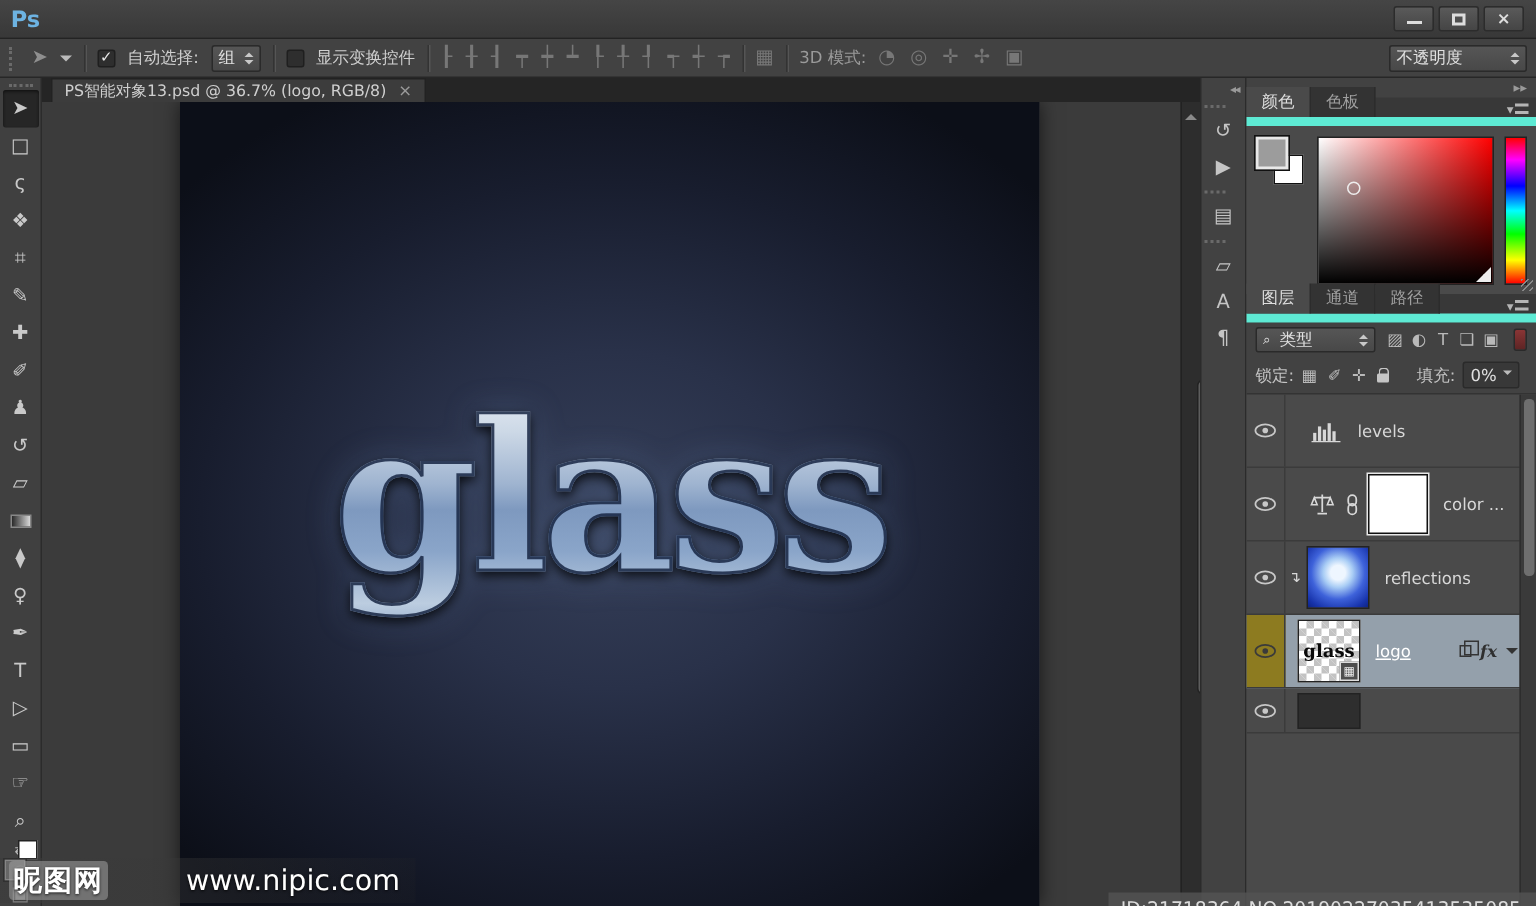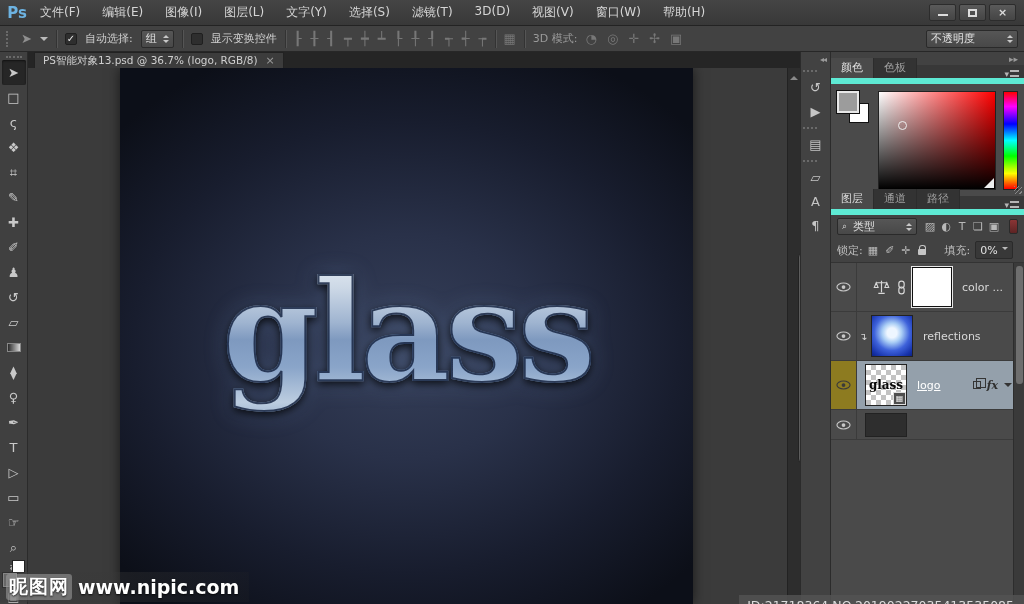--- a/index.html
+++ b/index.html
@@ -146,44 +146,31 @@
   .layers-scroll { position:absolute; right:0; top:0; width:11px; height:100%; background:#3a3a3a; border-left:1px solid #2d2d2d; }
   .layers-scroll .thumb2 { position:absolute; left:2px; top:3px; width:7px; height:118px; background:#6e6e6e; border-radius:3px; }
   .partial-row { height:30px; display:flex; align-items:center; border-bottom:1px solid #3b3b3b; }
   .partial-thumb { width:42px; height:24px; background:#2e2e2e; border:1px solid #222; margin-left:8px; }
 
   
   .watermark { position:absolute; left:0; top:572px; height:30px; display:flex; align-items:center; gap:6px;
     padding:0 10px 0 6px; background:linear-gradient(90deg,rgba(60,60,60,.55),rgba(40,40,40,.15)); z-index:20; }
   .wm-site { background:rgba(160,160,160,.55); border-radius:3px; padding:0 3px; font-weight:bold; font-size:19px; color:#fff;
     text-shadow:0 1px 2px rgba(0,0,0,.8); letter-spacing:1px; }
-  .wm-url { font-weight:bold; font-size:19px; color:#fff; text-shadow:0 1px 2px rgba(0,0,0,.8); }
+  .wm-url { font-weight:normal; font-size:19px; color:#fff; text-shadow:0 1px 2px rgba(0,0,0,.8);margin-left:46px; }
   .id-overlay { position:absolute; right:0; top:595px; height:20px; background:rgba(82,82,82,.85);
     display:flex; align-items:center; padding:0 10px 0 8px; font-size:12.5px; color:#dcdcdc; z-index:20; white-space:nowrap; }
 
   svg { display:block; }
 </style>
 </head>
 <body>
 
 <div class="titlebar">
   <div class="ps-logo">Ps</div>
-  <div class="menus" id="menu-items">
-      <span>文件(F)</span>
-      <span>编辑(E)</span>
-      <span>图像(I)</span>
-      <span>图层(L)</span>
-      <span>文字(Y)</span>
-      <span>选择(S)</span>
-      <span>滤镜(T)</span>
-      <span>3D(D)</span>
-      <span>视图(V)</span>
-      <span>窗口(W)</span>
-      <span>帮助(H)</span>
-    </div>
   <div class="win-controls">
     <div class="win-btn">
         <span class="bar"></span>
       </div>
     <div class="win-btn">
         <span class="box"></span>
       </div>
     <div class="win-btn">
         <span>×</span>
       </div>
@@ -410,20 +397,39 @@
       </span>
       <span class="lbl" style="margin-left:14px">填充:</span>
       <span class="val-box">
         <span>0%</span>
         <span class="caret-down" style="margin-top:0;border-width:3px"></span>
       </span>
     </div>
 
     <div class="layers-list">
 
+      <div class="layer-row">
+        <span class="eye-col">
+          <svg width="15" height="10" viewBox="0 0 16 10">
+              <ellipse cx="8" cy="5" rx="7" ry="4.3" fill="none" stroke="#c8c8c8" stroke-width="1.2"></ellipse>
+              <circle cx="8" cy="5" r="2" fill="#c8c8c8"></circle>
+            </svg>
+        </span>
+        <svg class="adj-icon" width="22" height="15" viewBox="0 0 20 14">
+          <g fill="#d8d8d8">
+              <rect x="2" y="8" width="2" height="5"></rect>
+              <rect x="5" y="4" width="2" height="9"></rect>
+              <rect x="8" y="6" width="2" height="7"></rect>
+              <rect x="11" y="2" width="2" height="11"></rect>
+              <rect x="14" y="7" width="2" height="6"></rect>
+            </g>
+          <path d="M1 13.5h18" stroke="#d8d8d8"></path>
+        </svg>
+        <span class="layer-name">levels</span>
+      </div>
 
       <div class="layer-row">
         <span class="eye-col">
           <svg width="15" height="10" viewBox="0 0 16 10">
               <ellipse cx="8" cy="5" rx="7" ry="4.3" fill="none" stroke="#c8c8c8" stroke-width="1.2"></ellipse>
               <circle cx="8" cy="5" r="2" fill="#c8c8c8"></circle>
             </svg>
         </span>
         <svg class="adj-icon" width="17" height="16" viewBox="0 0 16 14">
           <path d="M8 1v11 M3 3h10 M5 13h6" stroke="#d8d8d8" fill="none" stroke-width="1.1"></path>

